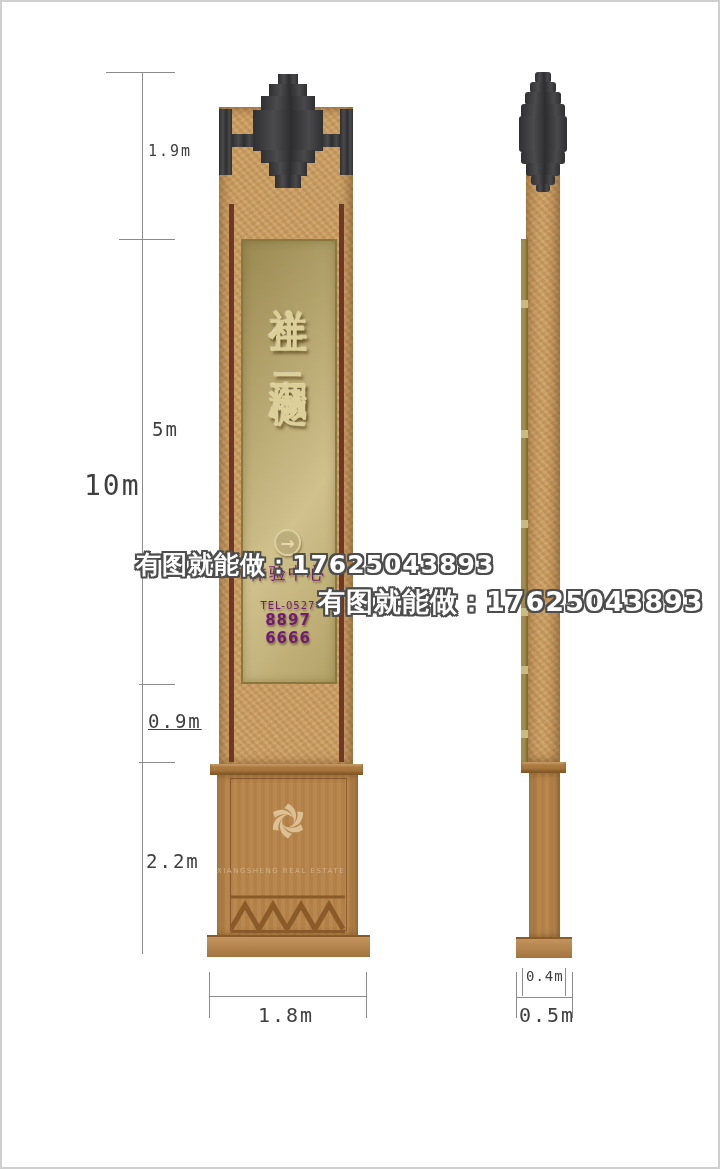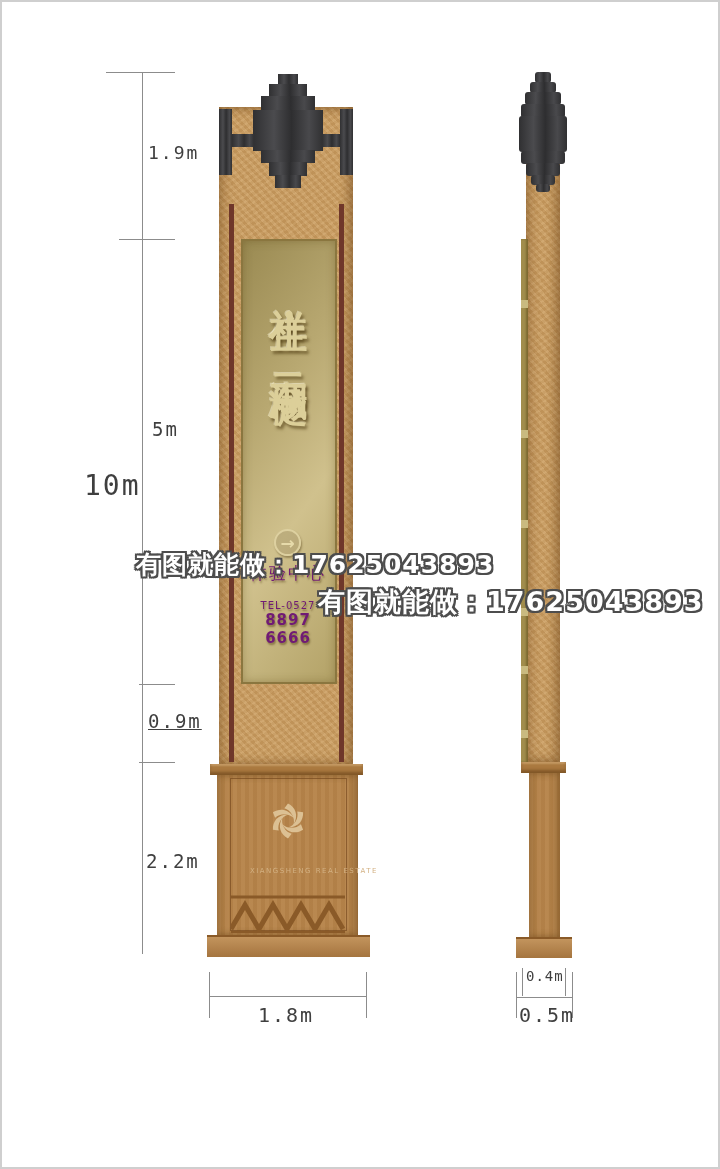--- a/index.html
+++ b/index.html
@@ -38,21 +38,21 @@
   .gold-text{color:#701a75;text-shadow:1px 2px 2px rgba(70,50,10,0.5);text-align:center;}
   .arrow-circle{border:2px solid #ddd0a0;border-radius:50%;
     background:rgba(60,45,15,0.12);color:#e6daaa;display:flex;align-items:center;justify-content:center;
     font-size:17px;font-weight:bold;box-shadow:1px 2px 2px rgba(70,50,10,0.4);}
 
   
   .cap{background:#aa793f;box-shadow:inset 0 -3px 3px rgba(80,45,10,0.45), inset 0 2px 2px rgba(255,225,180,0.3);}
   .inner-frame{border:1px solid rgba(110,65,25,0.6);}
   .base-title{color:#dcc093;font-weight:bold;text-align:center;letter-spacing:5px;
     text-shadow:1px 1px 1px rgba(120,70,25,0.6);}
-  .base-sub{color:#d3b183;text-align:right;letter-spacing:1.5px;padding-left:20px;}
+  .base-sub{color:#d3b183;text-align:left;letter-spacing:1.5px;}
   .plinth{background:#b5834a;border-top:2px solid #8a5a28;
     background-image:linear-gradient(180deg, rgba(255,225,180,0.18), rgba(90,50,10,0.18));}
 
   
   .sstep{border-radius:3px;}
   .edge-strip{background:#a18d4d;box-shadow:inset -2px 0 2px rgba(90,70,20,0.5);}
   .notch{background:#c9ba80;}
 
   
   .wm{position:absolute;z-index:50;color:#ffffff;font-weight:700;white-space:nowrap;letter-spacing:1px;
@@ -63,21 +63,21 @@
 <body>
 
 <div id="canvas">
 
   <div class="dline" style="left:140px;top:70px;width:1px;height:882px;"></div>
   <div class="dline" style="left:104px;top:70px;width:69px;height:1px;"></div>
   <div class="dline" style="left:117px;top:237px;width:56px;height:1px;"></div>
   <div class="dline" style="left:137px;top:682px;width:36px;height:1px;"></div>
   <div class="dline" style="left:137px;top:760px;width:36px;height:1px;"></div>
 
-  <div class="dimlabel" style="left:146px;top:140px;font-size:18px;">1.9m</div>
+  <div class="dimlabel" style="left:146px;top:140px;font-size:15px;">1.9m</div>
   <div class="dimlabel" style="left:150px;top:416px;font-size:19px;">5m</div>
   <div class="dimlabel" style="left:82px;top:467px;font-size:28px;">10m</div>
   <div class="dimlabel" style="left:146px;top:708px;font-size:19px;text-decoration:underline;">0.9m</div>
   <div class="dimlabel" style="left:144px;top:848px;font-size:19px;">2.2m</div>
 
   <div class="abs tan" style="left:217px;top:105px;width:134px;height:658px;"></div>
 
   <div class="abs dark" style="left:276px;top:72px;width:20px;height:11px;"></div>
   <div class="abs dark" style="left:267px;top:82px;width:38px;height:13px;"></div>
   <div class="abs dark" style="left:259px;top:94px;width:54px;height:15px;"></div>

